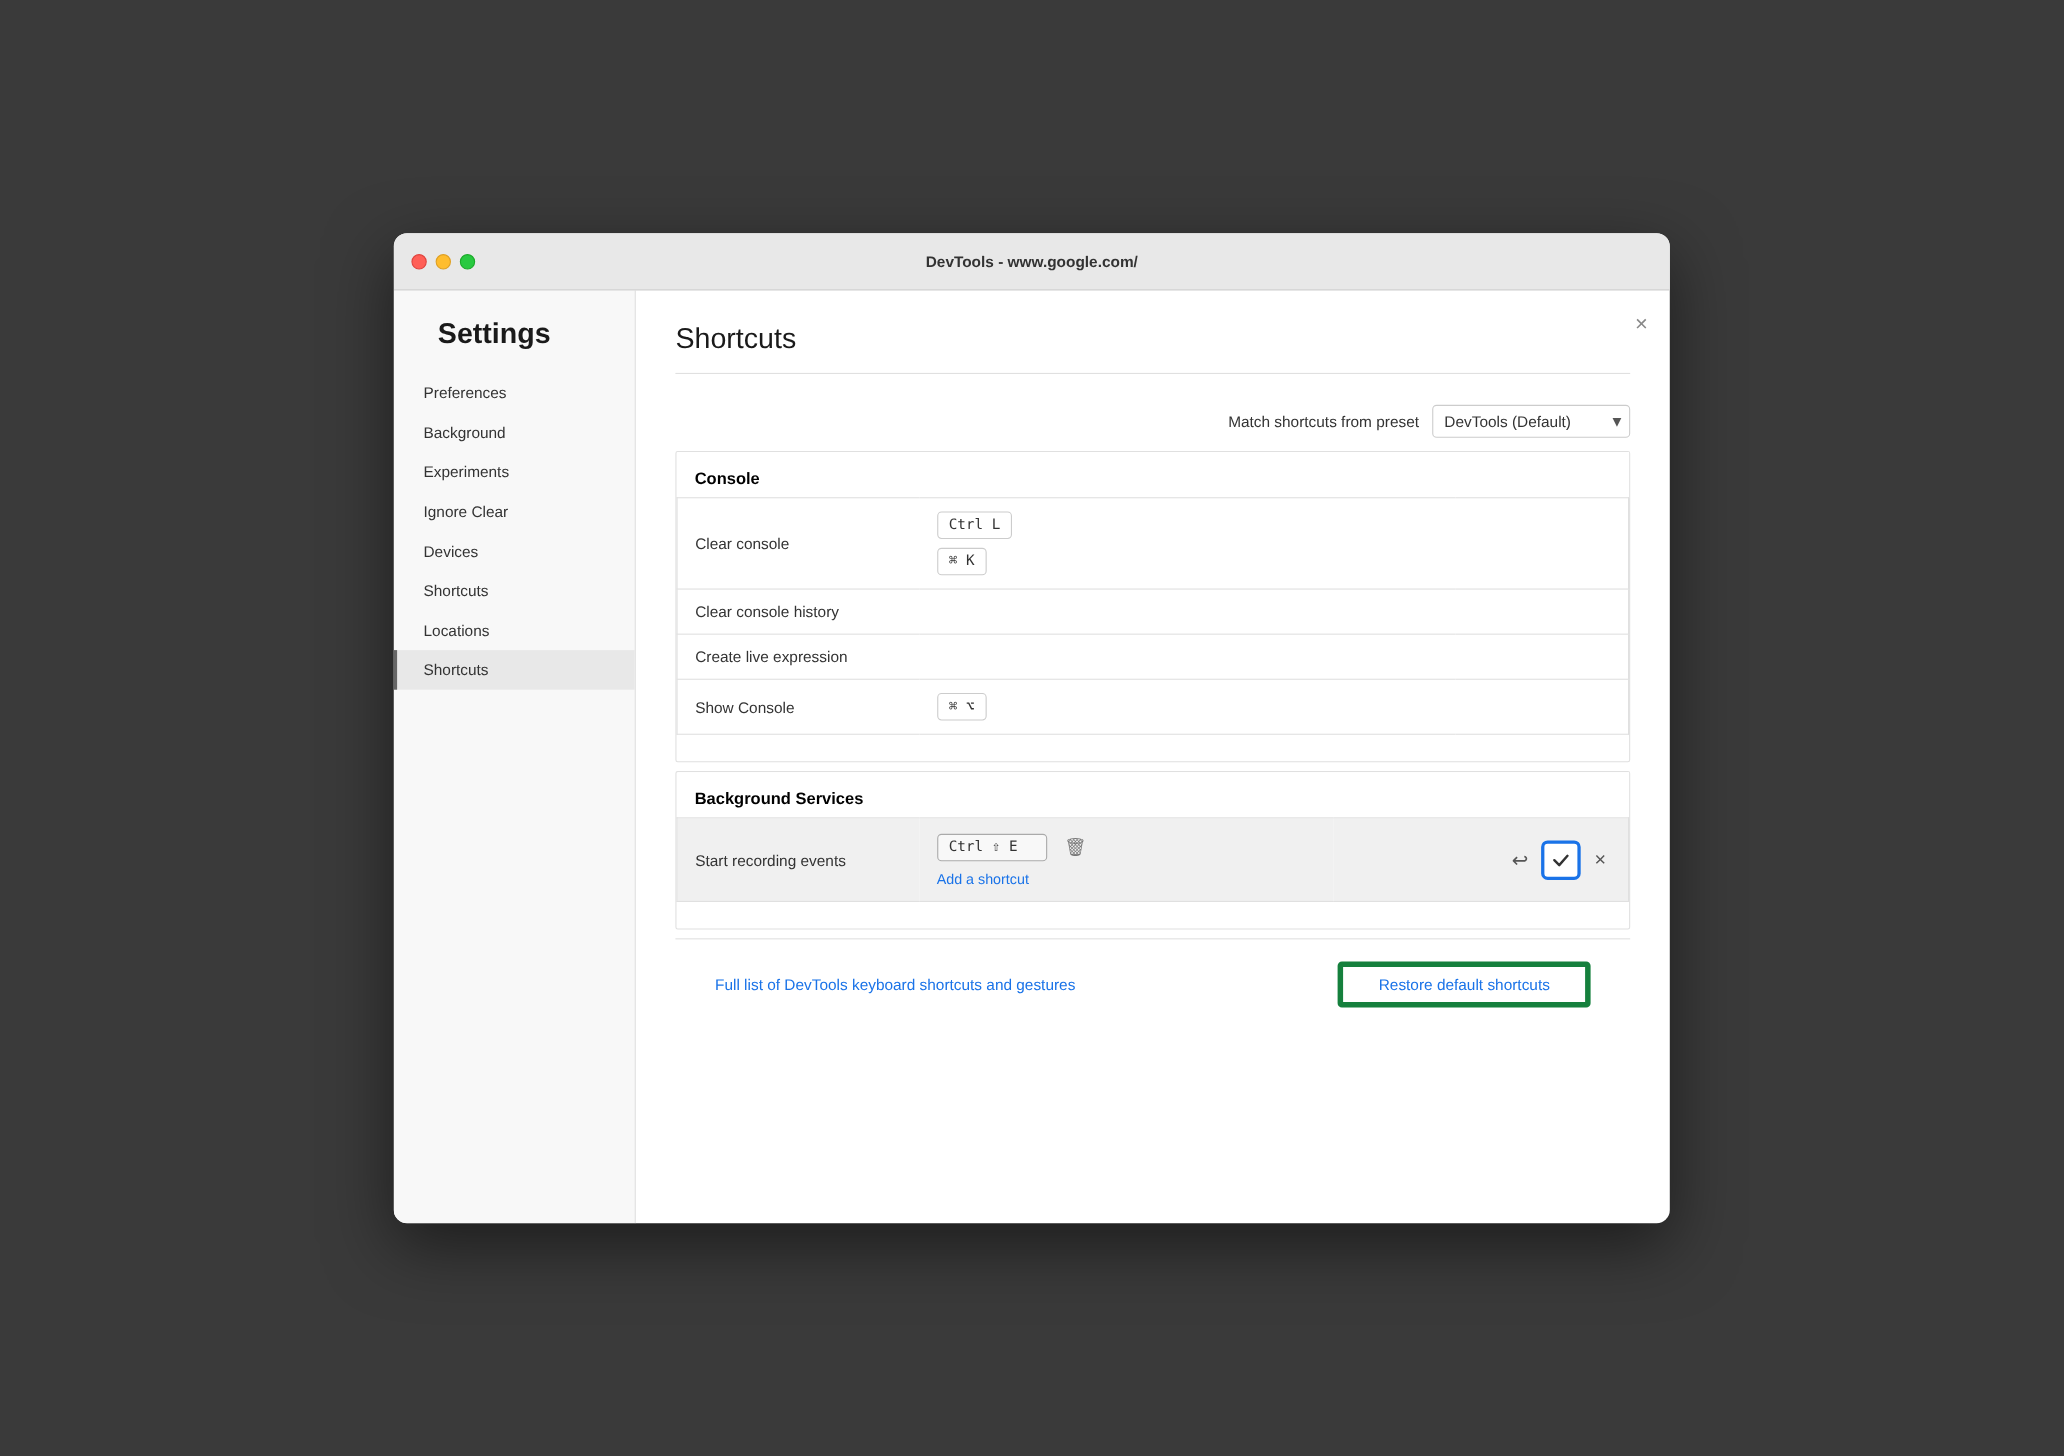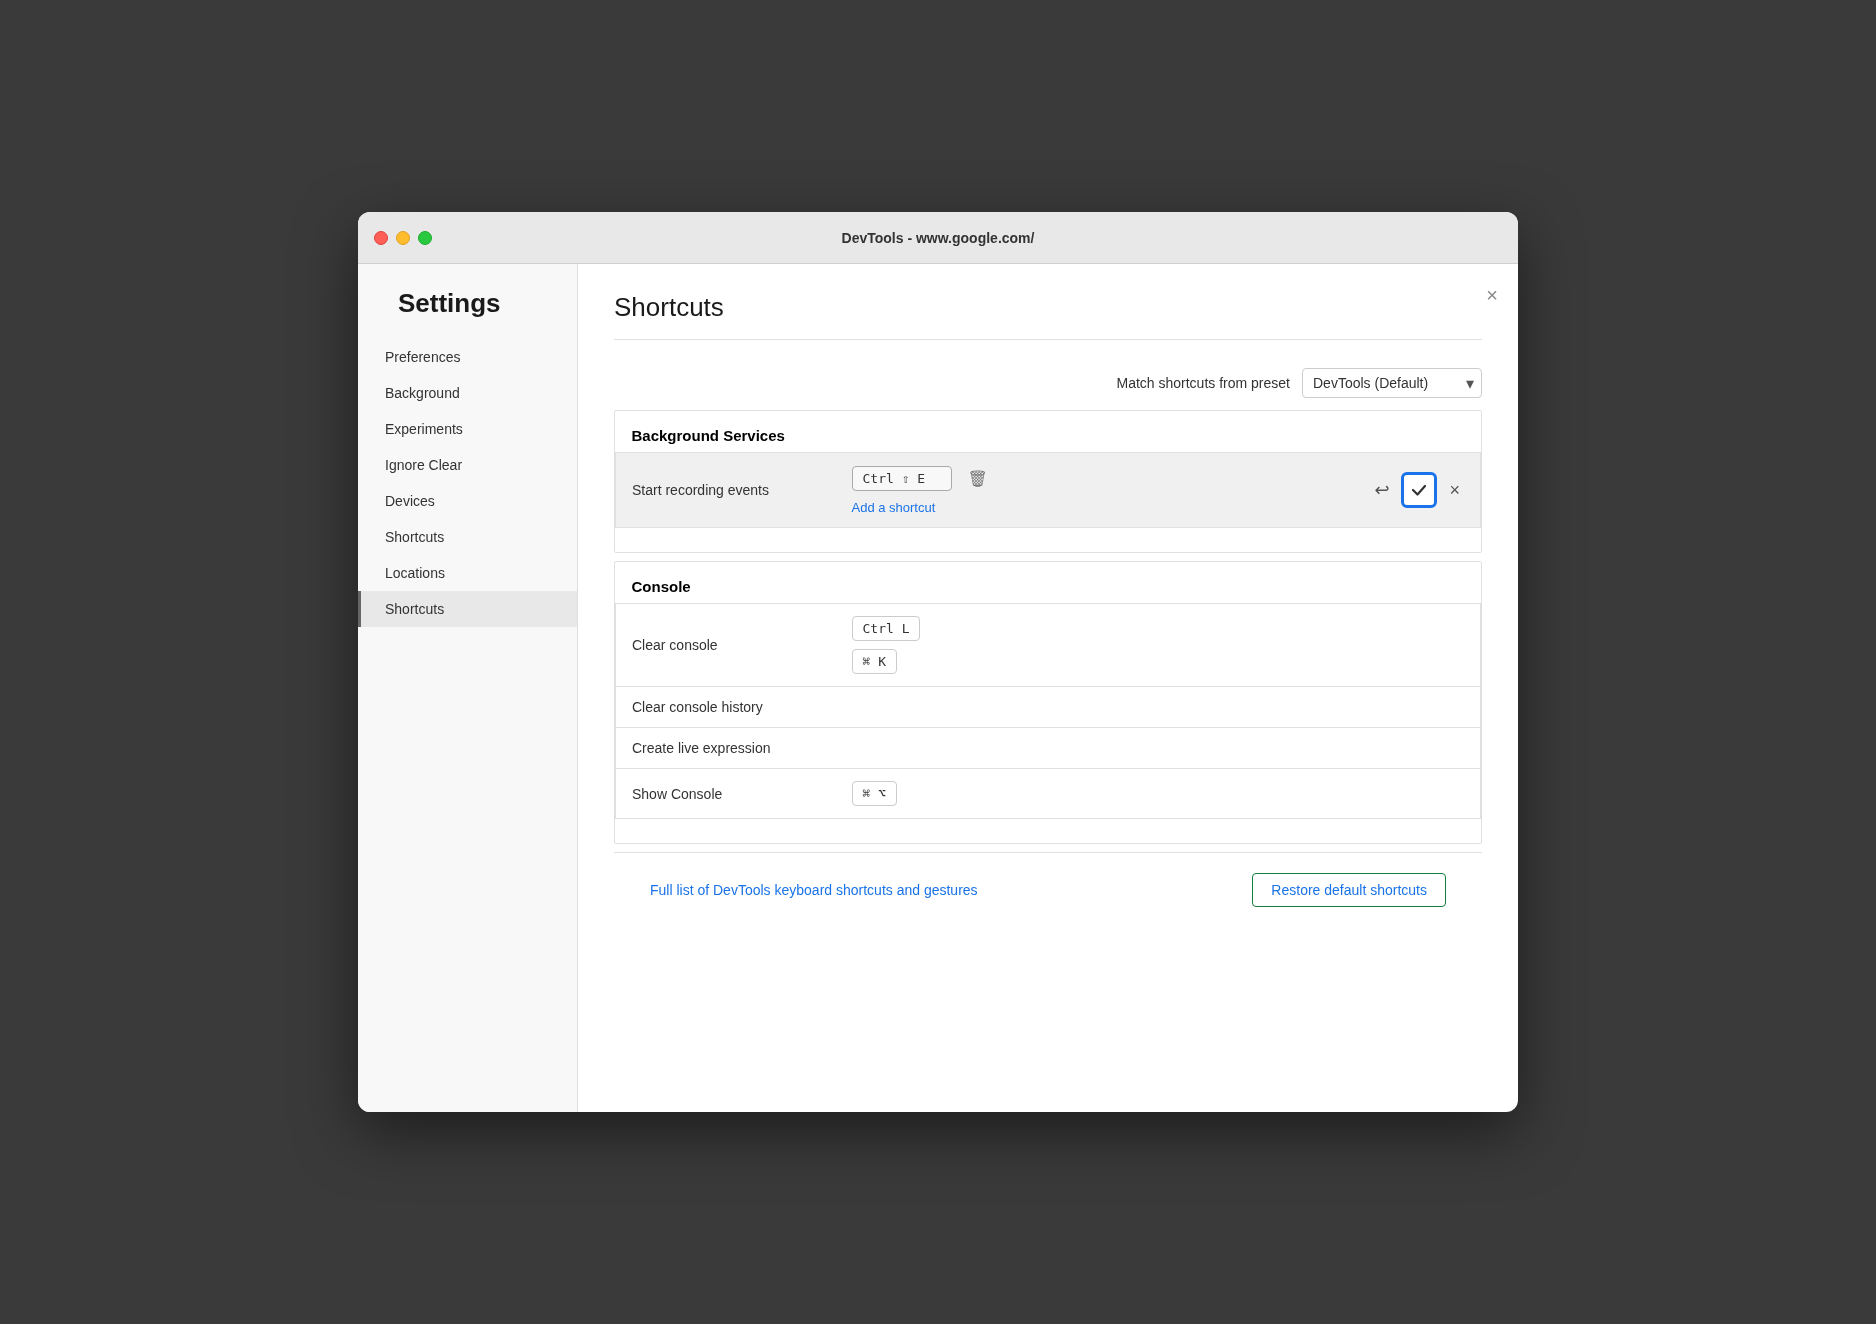--- a/index.html
+++ b/index.html
@@ -293,22 +293,22 @@
       margin-top: auto;
     }
 
     .footer-link {
       color: #1a73e8;
       text-decoration: none;
       font-size: 14px;
     }
 
     .restore-btn {
-      padding: 8px 18px;
-      border: 1px solid #15803d;
+      padding: 8px 32px;
+      border: 5px solid #15803d;
       border-radius: 4px;
       background: #fff;
       color: #1a73e8;
       font-size: 14px;
       cursor: pointer;
     }
 
     .shortcut-group {
       margin-bottom: 8px;
       border: 1px solid #e0e0e0;
@@ -372,20 +372,77 @@
       <div class="divider"></div>
 
       <div class="preset-row">
         <span class="preset-label">Match shortcuts from preset</span>
         <div class="select-wrapper">
           <select class="preset-select">
             <option>DevTools (Default)</option>
             <option>Visual Studio Code</option>
           </select>
         </div>
+      </div>
+
+      <div class="shortcut-group">
+        <table class="shortcut-table">
+          <tbody>
+            <tr class="section-header-row">
+              <td colspan="3">
+                <span>Console</span>
+              </td>
+            </tr>
+
+            <tr class="shortcut-row">
+              <td class="shortcut-name">
+                <span>Clear console</span>
+              </td>
+              <td class="shortcut-keys-cell">
+                <div class="shortcut-key-area">
+                  <div class="key-row">
+                    <span class="key-badge">Ctrl L</span>
+                  </div>
+                  <div class="key-row">
+                    <span class="key-badge">⌘ K</span>
+                  </div>
+                </div>
+              </td>
+              <td></td>
+            </tr>
+
+            <tr class="shortcut-row">
+              <td class="shortcut-name">
+                <span>Clear console history</span>
+              </td>
+              <td class="shortcut-keys-cell"></td>
+              <td></td>
+            </tr>
+
+            <tr class="shortcut-row">
+              <td class="shortcut-name">
+                <span>Create live expression</span>
+              </td>
+              <td class="shortcut-keys-cell"></td>
+              <td></td>
+            </tr>
+
+            <tr class="shortcut-row">
+              <td class="shortcut-name">
+                <span>Show Console</span>
+              </td>
+              <td class="shortcut-keys-cell">
+                <div class="key-row">
+                  <span class="key-badge">⌘ ⌥</span>
+                </div>
+              </td>
+              <td></td>
+            </tr>
+          </tbody>
+        </table>
       </div>
 
       <div class="shortcut-group">
         <table class="shortcut-table">
           <tbody>
             <tr class="section-header-row">
               <td colspan="3">
                 <span>Background Services</span>
               </td>
             </tr>
@@ -414,76 +471,19 @@
                     </svg>
                   </button>
                   <button class="action-btn">×</button>
                 </div>
               </td>
             </tr>
           </tbody>
         </table>
       </div>
 
-      <div class="shortcut-group">
-        <table class="shortcut-table">
-          <tbody>
-            <tr class="section-header-row">
-              <td colspan="3">
-                <span>Console</span>
-              </td>
-            </tr>
-
-            <tr class="shortcut-row">
-              <td class="shortcut-name">
-                <span>Clear console</span>
-              </td>
-              <td class="shortcut-keys-cell">
-                <div class="shortcut-key-area">
-                  <div class="key-row">
-                    <span class="key-badge">Ctrl L</span>
-                  </div>
-                  <div class="key-row">
-                    <span class="key-badge">⌘ K</span>
-                  </div>
-                </div>
-              </td>
-              <td></td>
-            </tr>
-
-            <tr class="shortcut-row">
-              <td class="shortcut-name">
-                <span>Clear console history</span>
-              </td>
-              <td class="shortcut-keys-cell"></td>
-              <td></td>
-            </tr>
-
-            <tr class="shortcut-row">
-              <td class="shortcut-name">
-                <span>Create live expression</span>
-              </td>
-              <td class="shortcut-keys-cell"></td>
-              <td></td>
-            </tr>
-
-            <tr class="shortcut-row">
-              <td class="shortcut-name">
-                <span>Show Console</span>
-              </td>
-              <td class="shortcut-keys-cell">
-                <div class="key-row">
-                  <span class="key-badge">⌘ ⌥</span>
-                </div>
-              </td>
-              <td></td>
-            </tr>
-          </tbody>
-        </table>
-      </div>
-
       <div class="footer">
         <a class="footer-link">Full list of DevTools keyboard shortcuts and gestures</a>
         <button class="restore-btn">Restore default shortcuts</button>
       </div>
     </div>
   </div>
 </div>
 
 </body></html>

